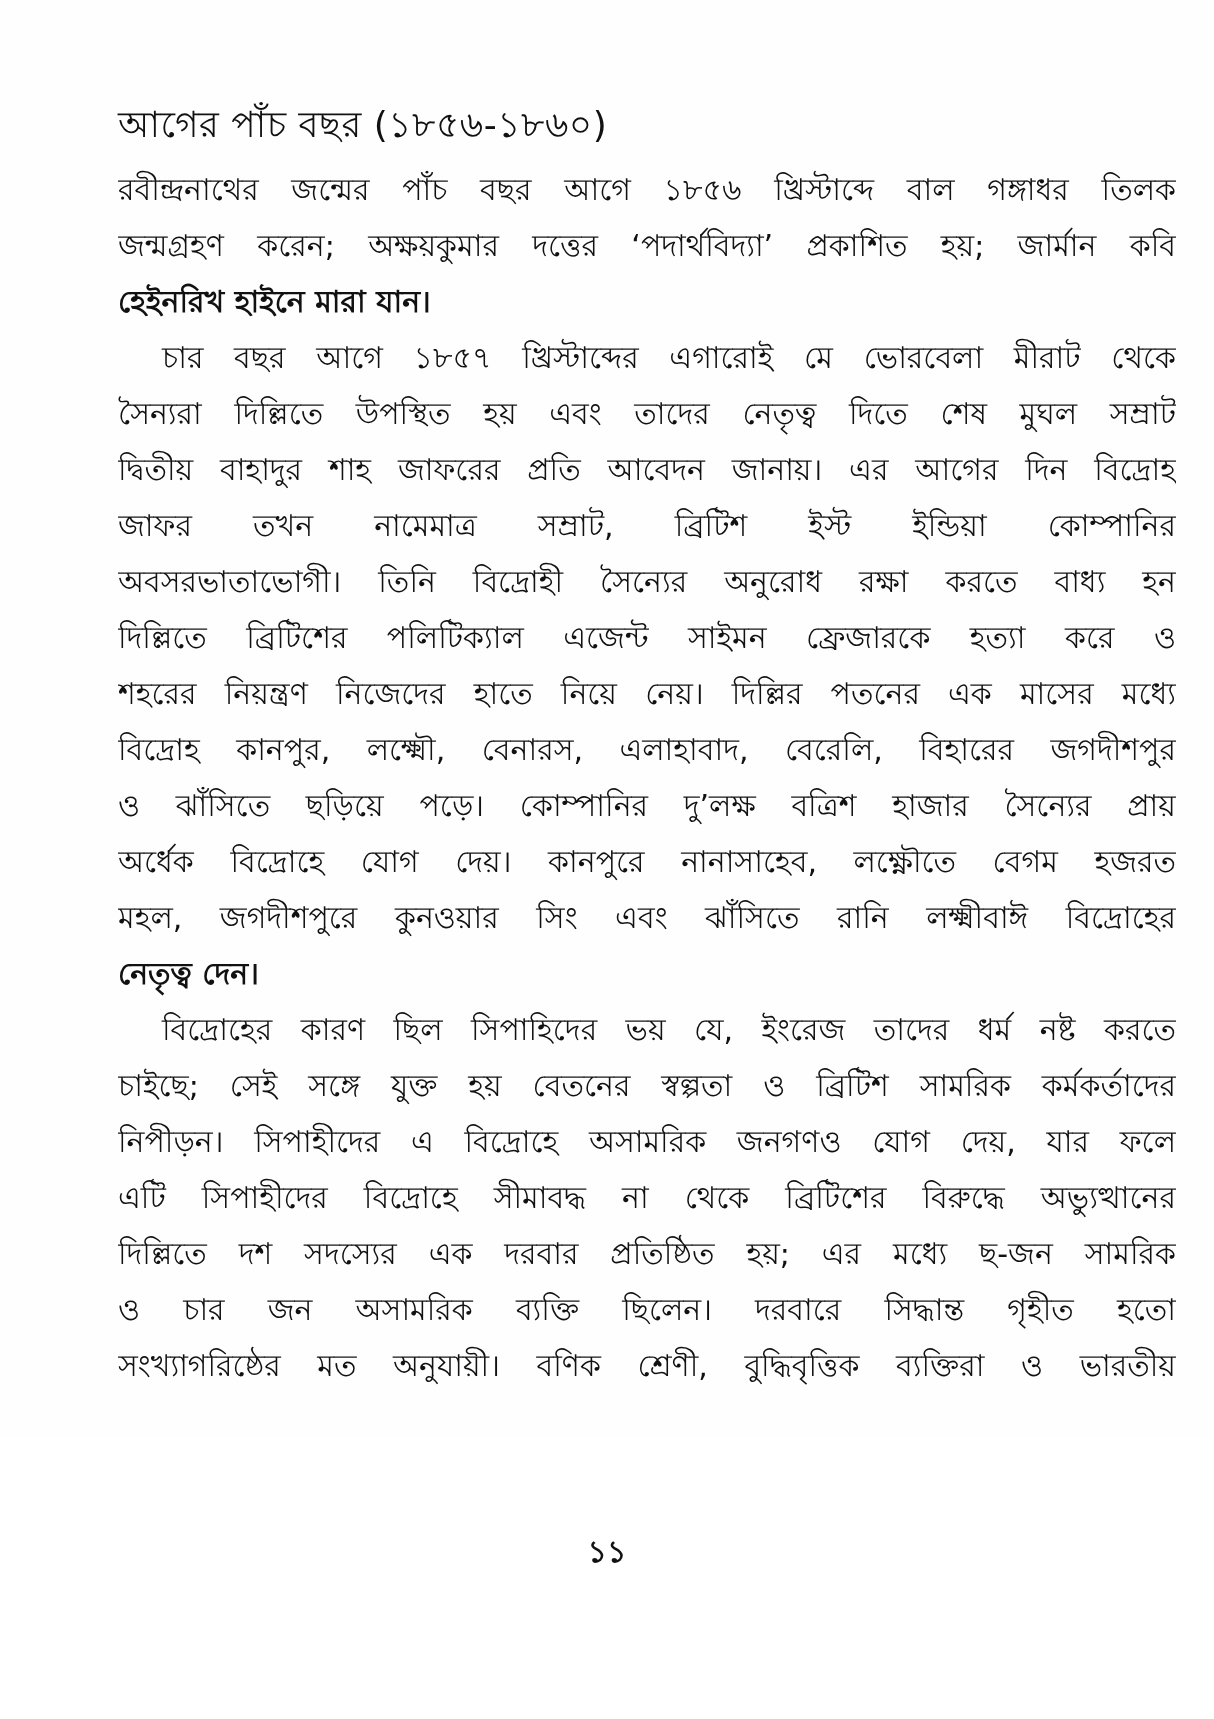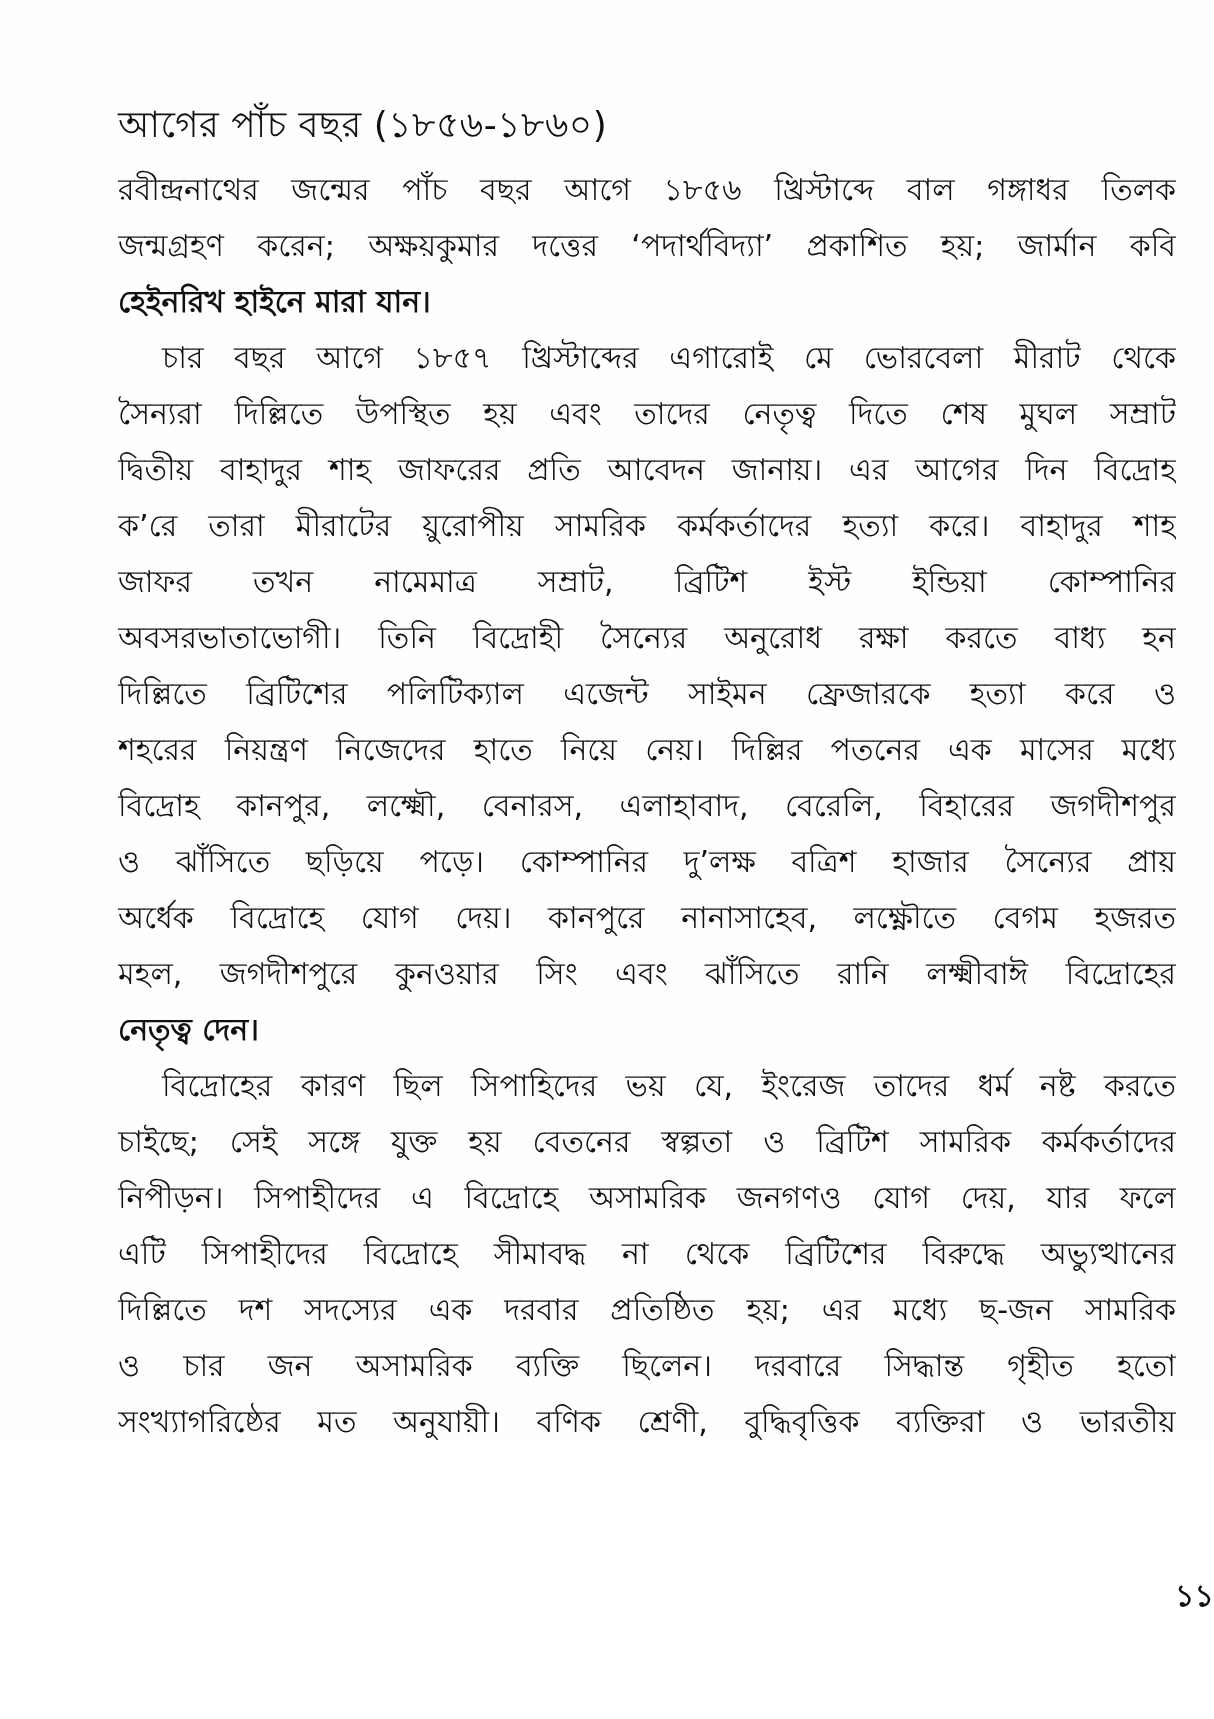--- a/index.html
+++ b/index.html
@@ -51,22 +51,22 @@
       text-align-last: left;
       font-weight: bold;
     }
     .line.indent {
       padding-left: 44px;
     }
     .page-number {
       position: absolute;
       left: 0;
       width: 1214px;
-      top: 1576px;
-      text-align: right;
+      top: 1532px;
+      text-align: center;
       font-size: 30px;
       line-height: 40px;
       font-weight: bold;
     }
   </style>
 </head>
 <body>
 
 <div class="page">
   <div class="heading">আগের পাঁচ বছর (১৮৫৬-১৮৬০)</div>
@@ -76,21 +76,20 @@
     <div>
       <div class="line">রবীন্দ্রনাথের জন্মের পাঁচ বছর আগে ১৮৫৬ খ্রিস্টাব্দে বাল গঙ্গাধর তিলক</div>
       <div class="line">জন্মগ্রহণ করেন; অক্ষয়কুমার দত্তের ‘পদার্থবিদ্যা’ প্রকাশিত হয়; জার্মান কবি</div>
       <div class="line last">হেইনরিখ হাইনে মারা যান।</div>
     </div>
 
     <div>
       <div class="line indent">চার বছর আগে ১৮৫৭ খ্রিস্টাব্দের এগারোই মে ভোরবেলা মীরাট থেকে</div>
       <div class="line">সৈন্যরা দিল্লিতে উপস্থিত হয় এবং তাদের নেতৃত্ব দিতে শেষ মুঘল সম্রাট</div>
       <div class="line">দ্বিতীয় বাহাদুর শাহ জাফরের প্রতি আবেদন জানায়। এর আগের দিন বিদ্রোহ</div>
-      <div class="line">ক’রে তারা মীরাটের য়ুরোপীয় সামরিক কর্মকর্তাদের হত্যা করে। বাহাদুর শাহ</div>
       <div class="line">জাফর তখন নামেমাত্র সম্রাট, ব্রিটিশ ইস্ট ইন্ডিয়া কোম্পানির</div>
       <div class="line">অবসরভাতাভোগী। তিনি বিদ্রোহী সৈন্যের অনুরোধ রক্ষা করতে বাধ্য হন</div>
       <div class="line">দিল্লিতে ব্রিটিশের পলিটিক্যাল এজেন্ট সাইমন ফ্রেজারকে হত্যা করে ও</div>
       <div class="line">শহরের নিয়ন্ত্রণ নিজেদের হাতে নিয়ে নেয়। দিল্লির পতনের এক মাসের মধ্যে</div>
       <div class="line">বিদ্রোহ কানপুর, লক্ষ্মৌ, বেনারস, এলাহাবাদ, বেরেলি, বিহারের জগদীশপুর</div>
       <div class="line">ও ঝাঁসিতে ছড়িয়ে পড়ে। কোম্পানির দু’লক্ষ বত্রিশ হাজার সৈন্যের প্রায়</div>
       <div class="line">অর্ধেক বিদ্রোহে যোগ দেয়। কানপুরে নানাসাহেব, লক্ষ্ণৌতে বেগম হজরত</div>
       <div class="line">মহল, জগদীশপুরে কুনওয়ার সিং এবং ঝাঁসিতে রানি লক্ষ্মীবাঈ বিদ্রোহের</div>
       <div class="line last">নেতৃত্ব দেন।</div>
     </div>

